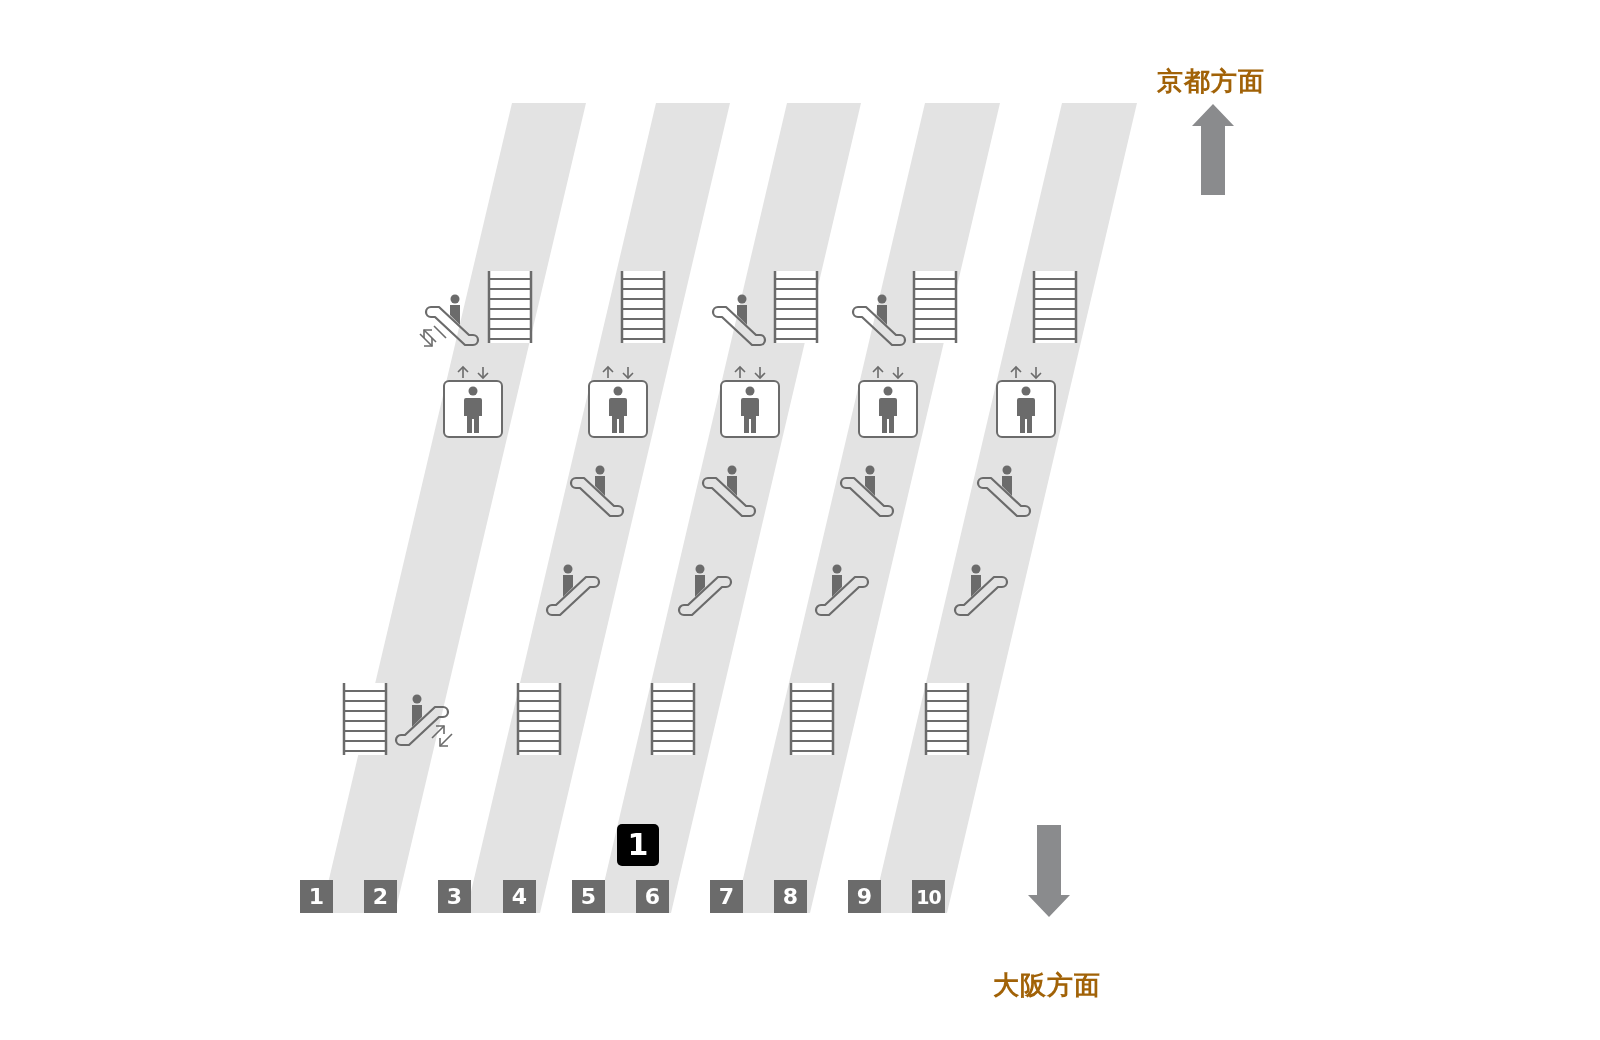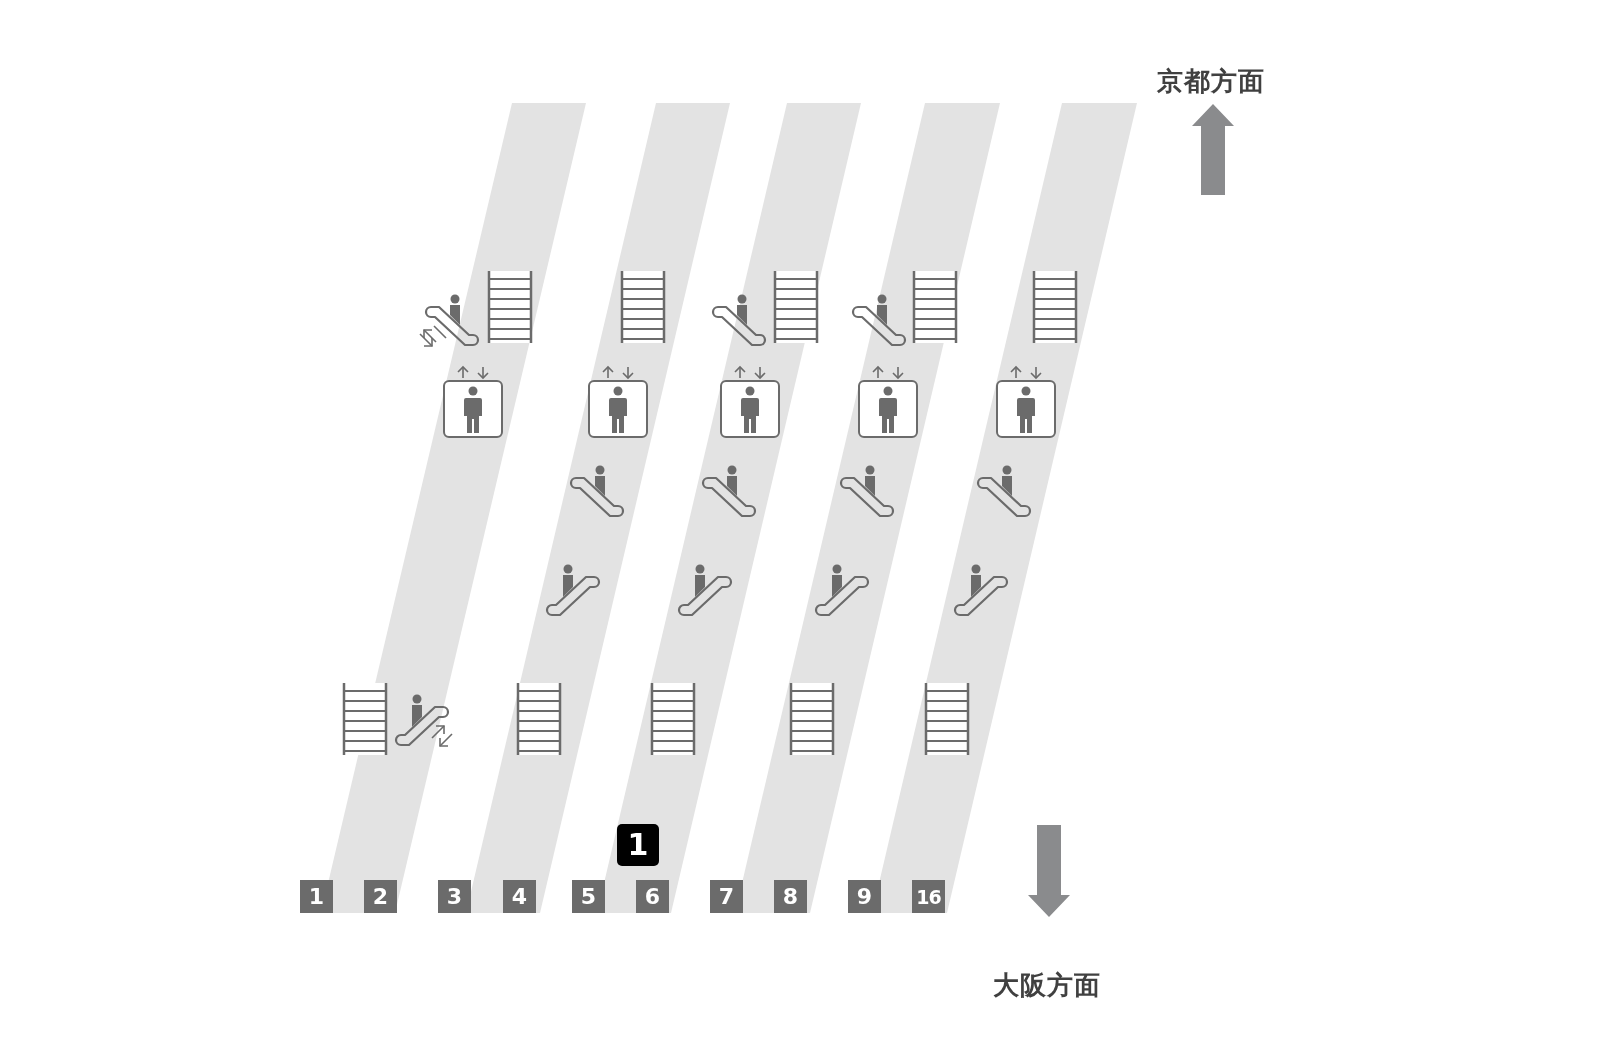--- a/index.html
+++ b/index.html
@@ -1,18 +1,18 @@
 <!DOCTYPE html>
 <html><head>
   <meta charset="utf-8">
   <style>
     html, body { margin: 0; padding: 0; background: #ffffff; }
     body { width: 1600px; height: 1040px; position: relative; overflow: hidden; font-family: "DejaVu Sans", sans-serif; }
     #map { position: absolute; left: 0; top: 0; width: 1600px; height: 1040px; }
-    .dir-label { position: absolute; font-family: "DejaVu Sans", sans-serif; font-weight: bold; font-size: 26px; color: #404040; letter-spacing: 1px; }
+    .dir-label { position: absolute; font-family: "DejaVu Sans", sans-serif; font-weight: bold; font-size: 26px; color: #a16207; letter-spacing: 1px; }
     .plat-num { position: absolute; width: 33px; height: 33px; background: #6b6b6b; color: #fff; font-family: "DejaVu Sans", sans-serif; font-weight: bold; font-size: 22px; line-height: 34px; text-align: center; }
     .plat-num.wide { font-size: 19px; letter-spacing: -1px; }
     .you-badge { position: absolute; left: 617px; top: 824px; width: 42px; height: 42px; background: #000; border-radius: 5px; color: #fff; font-family: "DejaVu Sans", sans-serif; font-weight: bold; font-size: 30px; line-height: 42px; text-align: center; }
   </style>
 </head>
 <body>
 
 <svg id="map" width="1600" height="1040" viewBox="0 0 1600 1040" xmlns="http://www.w3.org/2000/svg">
   <defs>
 
@@ -152,13 +152,13 @@
 
 <div class="plat-num" style="left:300px; top:880px;">1</div>
 <div class="plat-num" style="left:364px; top:880px;">2</div>
 <div class="plat-num" style="left:438px; top:880px;">3</div>
 <div class="plat-num" style="left:503px; top:880px;">4</div>
 <div class="plat-num" style="left:572px; top:880px;">5</div>
 <div class="plat-num" style="left:636px; top:880px;">6</div>
 <div class="plat-num" style="left:710px; top:880px;">7</div>
 <div class="plat-num" style="left:774px; top:880px;">8</div>
 <div class="plat-num" style="left:848px; top:880px;">9</div>
-<div class="plat-num wide" style="left:912px; top:880px;">16</div>
+<div class="plat-num wide" style="left:912px; top:880px;">10</div>
 
 </body></html>

